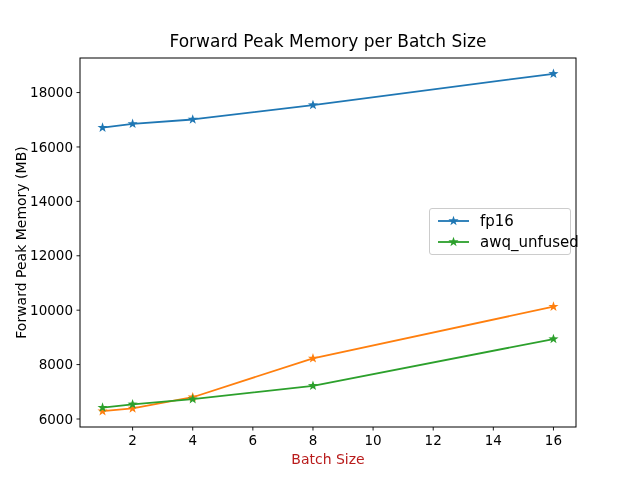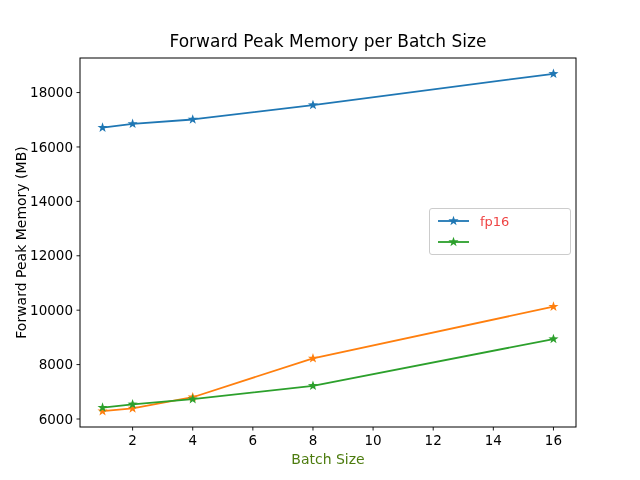--- a/index.html
+++ b/index.html
@@ -7,36 +7,36 @@
     position:relative;width:640px;height:480px;background:#ffffff;
     font-family:"DejaVu Sans","Liberation Sans",sans-serif;color:#000;
     overflow:hidden;
   }
   .chart-title{
     position:absolute;left:80px;top:31px;width:496px;
     text-align:center;font-size:17px;color:#000;white-space:nowrap;
   }
   .xlabel{
     position:absolute;left:80px;top:451px;width:496px;
-    text-align:center;font-size:14px;color:#4d7c0f;
+    text-align:center;font-size:14px;color:#b91c1c;
   }
   .ylabel{
     position:absolute;left:-129px;top:234px;width:300px;height:17px;
     text-align:center;font-size:14px;color:#000;
     transform:rotate(-90deg);transform-origin:center;white-space:nowrap;
   }
   #plot{position:absolute;left:0;top:0;width:640px;height:480px;}
   .legend{
     position:absolute;left:429px;top:208px;width:142px;box-sizing:border-box;
     border:1px solid #cccccc;border-radius:3px;background:rgba(255,255,255,0.8);
     padding:2px 0 2px 6px;
   }
   .legend-item{display:flex;align-items:center;height:20.6px;}
   .legend-item svg{flex:0 0 auto;display:block;}
-  .legend-item span{margin-left:8px;font-size:13px;color:#ef4444;white-space:nowrap;}
+  .legend-item span{margin-left:8px;font-size:15px;color:#000000;white-space:nowrap;}
 </style>
 </head>
 <body>
 
 <div class="figure">
   <div class="chart-title">Forward Peak Memory per Batch Size</div>
   <div class="ylabel">Forward Peak Memory (MB)</div>
   <div class="xlabel">Batch Size</div>
   <svg id="plot" xmlns="http://www.w3.org/2000/svg">
       <line x1="132.60606060606062" y1="427" x2="132.60606060606062" y2="430.5" stroke="#000" stroke-width="0.9"></line>
@@ -101,15 +101,16 @@
           <line x1="2" y1="7" x2="33" y2="7" stroke="#1f77b4" stroke-width="1.8"></line>
           <polygon points="17.50,1.70 18.73,5.30 22.54,5.36 19.50,7.65 20.62,11.29 17.50,9.10 14.38,11.29 15.50,7.65 12.46,5.36 16.27,5.30" fill="#1f77b4"></polygon>
         </svg>
         <span>fp16</span>
       </div>
       <div class="legend-item">
         <svg width="36" height="14">
           <line x1="2" y1="7" x2="33" y2="7" stroke="#2ca02c" stroke-width="1.8"></line>
           <polygon points="17.50,1.70 18.73,5.30 22.54,5.36 19.50,7.65 20.62,11.29 17.50,9.10 14.38,11.29 15.50,7.65 12.46,5.36 16.27,5.30" fill="#2ca02c"></polygon>
         </svg>
+        <span>awq_unfused</span>
       </div>
     </div>
 </div>
 
 </body></html>

